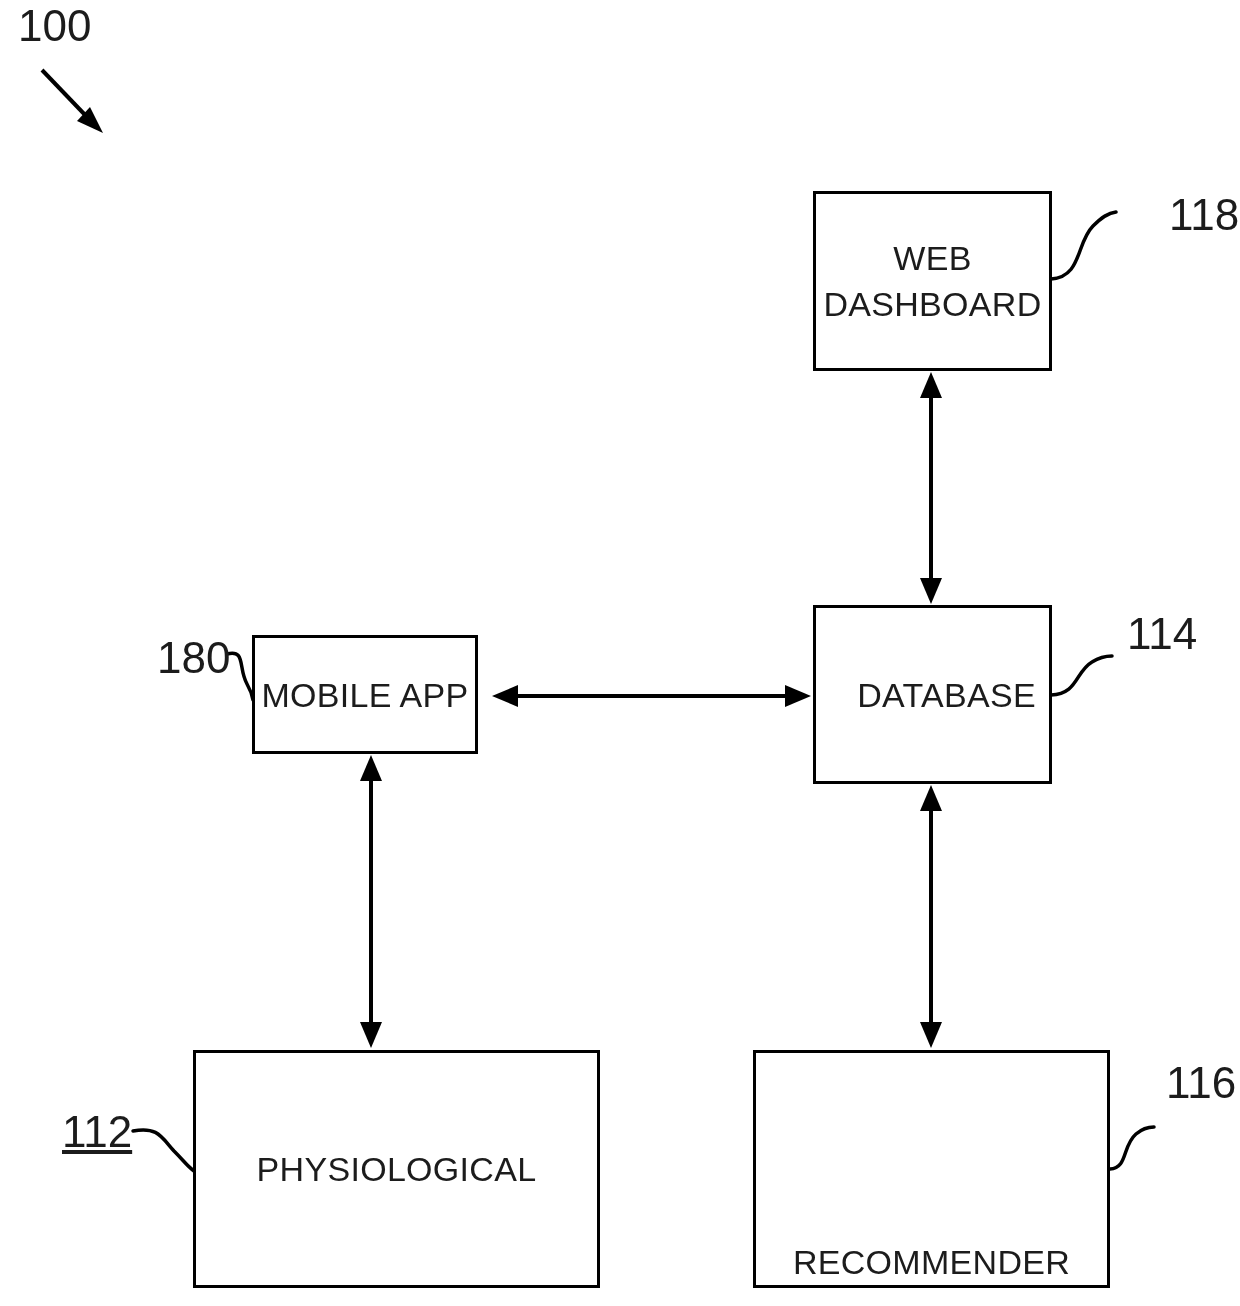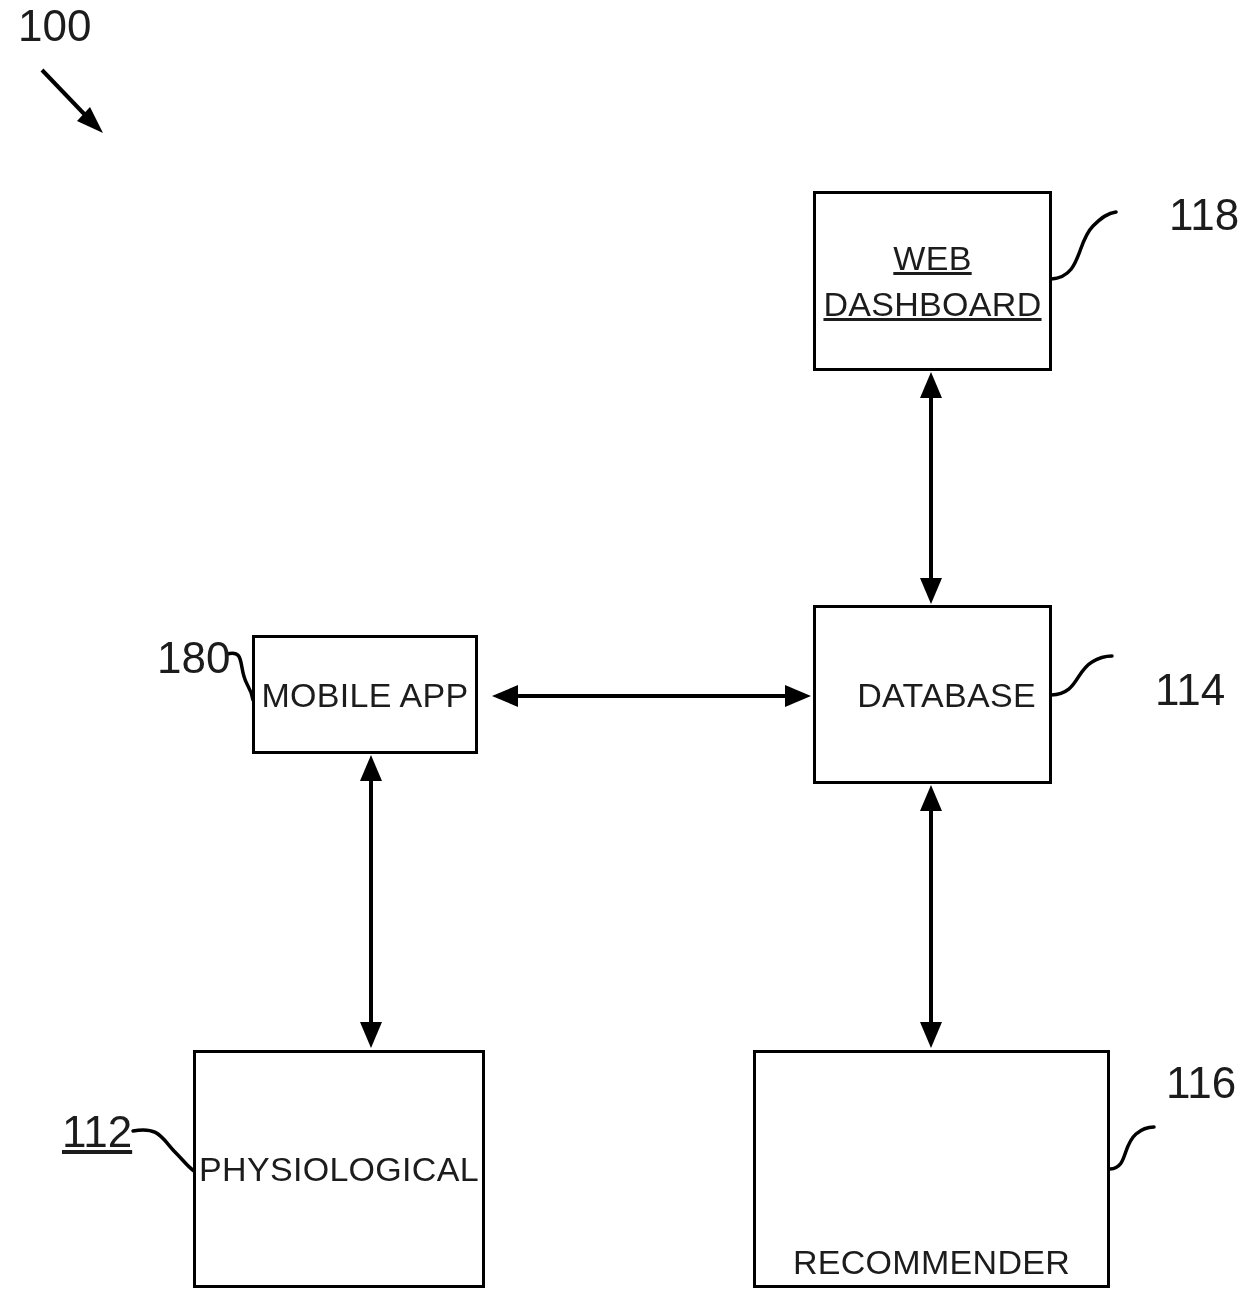--- a/index.html
+++ b/index.html
@@ -40,29 +40,29 @@
   }
   .box span { display: block; white-space: nowrap; }
   .ref {
     position: absolute;
     font-size: 44px;
     line-height: 36px;
     white-space: nowrap;
     color: #1c1c1c;
     text-align: center;
   }
-  #box-web-dashboard { left: 813px; top: 191px; width: 239px; height: 180px; text-decoration: underline; }
+  #box-web-dashboard { left: 813px; top: 191px; width: 239px; height: 180px; }
   #box-database      { left: 813px; top: 605px; width: 239px; height: 179px; padding-left: 28px; }
   #box-mobile-app    { left: 252px; top: 635px; width: 226px; height: 119px; }
-  #box-physio        { left: 193px; top: 1050px; width: 292px; height: 238px; }
+  #box-physio        { left: 193px; top: 1050px; width: 407px; height: 238px; }
   #box-recommender   { left: 753px; top: 1050px; width: 357px; height: 238px; justify-content: flex-end; }
 
   #ref-100 { left: 18px;   top: 8px;    }
   #ref-118 { left: 1125px; top: 197px; margin-left: 44px;  }
-  #ref-114 { left: 1127px; top: 672px; margin-left: 28px;  }
+  #ref-114 { left: 1127px; top: 616px;  }
   #ref-110 { left: 157px;  top: 640px;  }
   #ref-112 { left: 62px;   top: 1114px; text-decoration: underline; }
   #ref-116 { left: 1166px; top: 1065px; }
 </style>
 </head>
 <body>
 
 <div class="canvas">
 
   <svg class="diagram-svg" viewBox="0 0 1240 1306" xmlns="http://www.w3.org/2000/svg">

